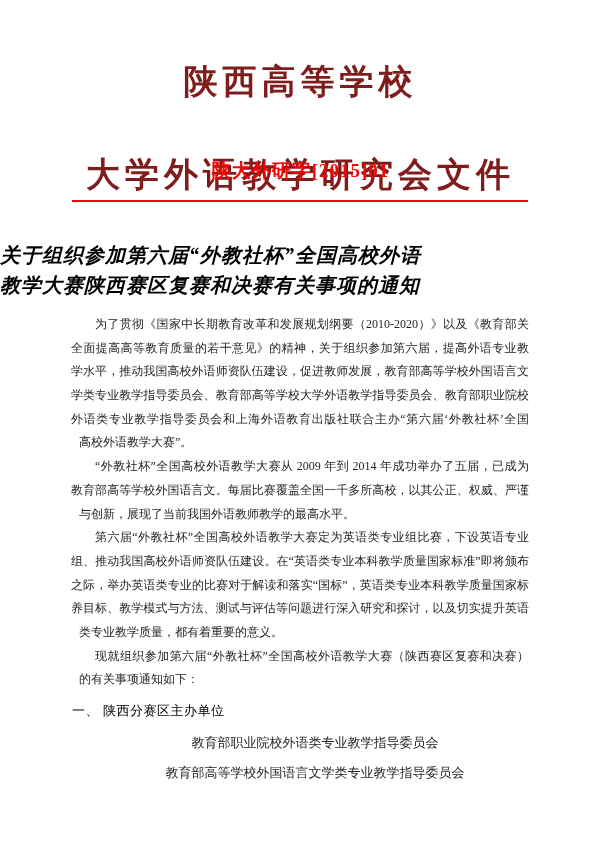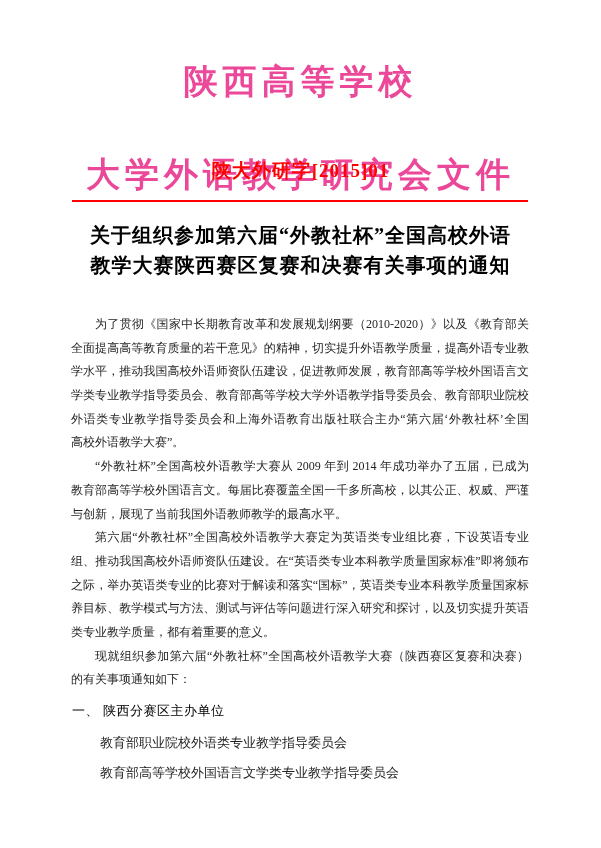--- a/index.html
+++ b/index.html
@@ -5,80 +5,80 @@
   html,body { margin:0; padding:0; background:#e8e8e8; }
   .page {
     position:relative; width:601px; height:848px; margin:0 auto;
     background:#ffffff; overflow:hidden;
     font-family:"Liberation Serif","DejaVu Serif",serif;
   }
   .org-title {
     position:absolute; left:0; width:601px; text-align:center;
     font-family:"Liberation Serif","DejaVu Serif",serif;
     font-weight:bold; font-size:34px; line-height:40px;
-    color:#ec4899; letter-spacing:5px; white-space:nowrap;
+    color:#7f1d1d; letter-spacing:5px; white-space:nowrap;
   }
   .org-title.l1 { top:62px; }
   .org-title.l2 { top:116px;margin-top:39px; }
   .doc-number {
     position:absolute; top:157px; left:0; width:601px; text-align:center;
     font-family:Liberation Serif, serif;
     font-weight:bold; font-size:19px; line-height:28px;
     color:#ff0000; letter-spacing:1px;
   }
   .rule {
     position:absolute; top:200px; left:72px; width:456px; height:2px;
     background:#ff0000;
   }
   .doc-title {
-    position:absolute; top:220px; left:0; width:601px; text-align:center;
+    position:absolute; top:240px; left:0; width:601px; 
     font-family:"Liberation Serif","DejaVu Serif",serif;
     font-weight:bold; font-size:20px; line-height:30px; color:#000000;
-    letter-spacing:1px; white-space:nowrap;
+    letter-spacing:1px; white-space:nowrap;font-style:italic;
   }
   .body-text {
     position:absolute; top:313px; left:71px; width:458px;
     font-size:12px; color:#1f1f1f;
     font-family:"Liberation Serif","DejaVu Serif",serif;
   }
   .body-text .line {
     height:23.7px; line-height:23.7px; overflow:hidden;
     text-align:justify; text-align-last:justify;
   }
   .body-text .line.first { text-indent:24px; }
-  .body-text .line.plast { text-align-last:left; }
+  .body-text .line.plast { text-align-last:left;margin-left:8px; }
   .section-heading {
     position:absolute; top:699px; left:72px;
     font-family:"Liberation Sans","DejaVu Sans",sans-serif;
     font-weight:normal; font-size:13px; line-height:24px; color:#000000;
     white-space:pre; letter-spacing:0.5px;
   }
   .org-list {
     position:absolute; top:728px; left:100px; width:430px;
     font-size:13px; color:#1f1f1f;
     font-family:"Liberation Serif","DejaVu Serif",serif;
   }
-  .org-list .org-item { line-height:30px; height:30px; overflow:hidden; }
+  .org-list .org-item { line-height:30px; height:30px; overflow:hidden;text-align:center; }
 </style>
 </head>
 <body>
 
 <div class="page">
   <div class="org-title l1">陕西高等学校</div>
   <div class="org-title l2">大学外语教学研究会文件</div>
   <div class="doc-number">陕大外研字[2015]01</div>
   <div class="rule"></div>
   <div class="doc-title">
     <div>关于组织参加第六届“外教社杯”全国高校外语</div>
     <div>教学大赛陕西赛区复赛和决赛有关事项的通知</div>
   </div>
   <div class="body-text" id="body-paragraphs">
       <div>
         <div class="line first">为了贯彻《国家中长期教育改革和发展规划纲要（2010-2020）》以及《教育部关于</div>
-        <div class="line">全面提高高等教育质量的若干意见》的精神，切实提升外语教学质量，提高外语专业教</div>
+        <div class="line">全面提高高等教育质量的若干意见》的精神，关于组织参加第六届，提高外语专业教</div>
         <div class="line">学水平，推动我国高校外语师资队伍建设，促进教师发展，教育部高等学校外国语言文</div>
         <div class="line">学类专业教学指导委员会、教育部高等学校大学外语教学指导委员会、教育部职业院校</div>
         <div class="line">外语类专业教学指导委员会和上海外语教育出版社联合主办“第六届‘外教社杯’全国</div>
         <div class="line plast">高校外语教学大赛”。</div>
       </div>
       <div>
         <div class="line first">“外教社杯”全国高校外语教学大赛从 2009 年到 2014 年成功举办了五届，已成为</div>
         <div class="line">教育部高等学校外国语言文。每届比赛覆盖全国一千多所高校，以其公正、权威、严谨</div>
         <div class="line plast">与创新，展现了当前我国外语教师教学的最高水平。</div>
       </div>

